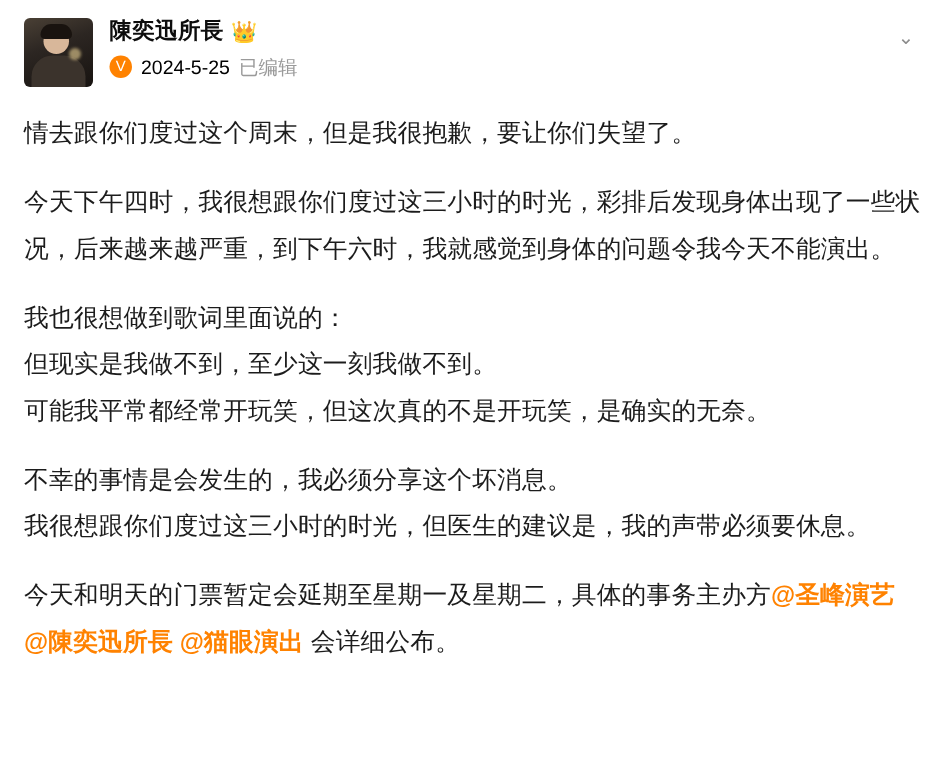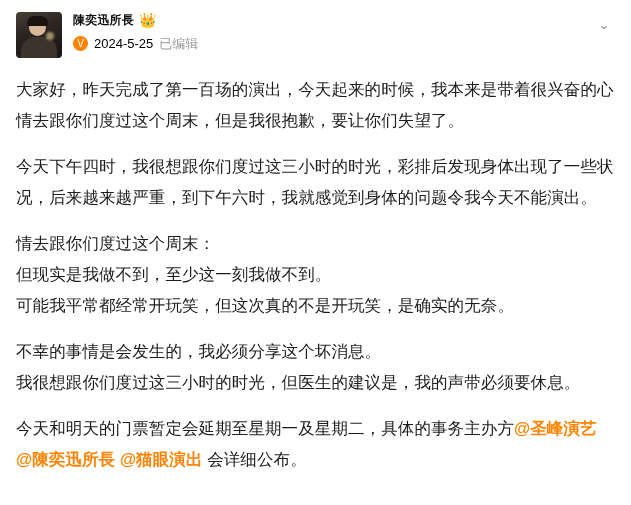--- a/index.html
+++ b/index.html
@@ -77,21 +77,21 @@
     padding-top: 1px;
     min-width: 0;
   }
   .name-row {
     display: flex;
     align-items: center;
     gap: 5px;
     line-height: 1;
   }
   .username {
-    font-size: 12px;
+    font-size: 15px;
     font-weight: bold;
     color: #0d0d0d;
     letter-spacing: 0.2px;
   }
   .crown-icon {
     font-size: 14px;
     line-height: 1;
     color: #e8a33d;
   }
   .sub-row {
@@ -180,31 +180,30 @@
         <span class="edited">已编辑</span>
       </div>
     </div>
 
     <div class="collapse-caret">⌄</div>
   </div>
 
   <div class="content">
 
     <p class="para">
-      <span class="line">大家好，昨天完成了第一百场的演出，今天起来的时候，我本来是带着很兴奋的心</span>
       <span class="line">情去跟你们度过这个周末，但是我很抱歉，要让你们失望了。</span>
     </p>
 
     <p class="para">
       <span class="line">今天下午四时，我很想跟你们度过这三小时的时光，彩排后发现身体出现了一些状</span>
       <span class="line">况，后来越来越严重，到下午六时，我就感觉到身体的问题令我今天不能演出。</span>
     </p>
 
     <p class="para">
-      <span class="line">情去跟你们度过这个周末：</span>
+      <span class="line">我也很想做到歌词里面说的：</span>
       <span class="line">但现实是我做不到，至少这一刻我做不到。</span>
       <span class="line">可能我平常都经常开玩笑，但这次真的不是开玩笑，是确实的无奈。</span>
     </p>
 
     <p class="para">
       <span class="line">不幸的事情是会发生的，我必须分享这个坏消息。</span>
       <span class="line">我很想跟你们度过这三小时的时光，但医生的建议是，我的声带必须要休息。</span>
     </p>
 
     <p class="para">

